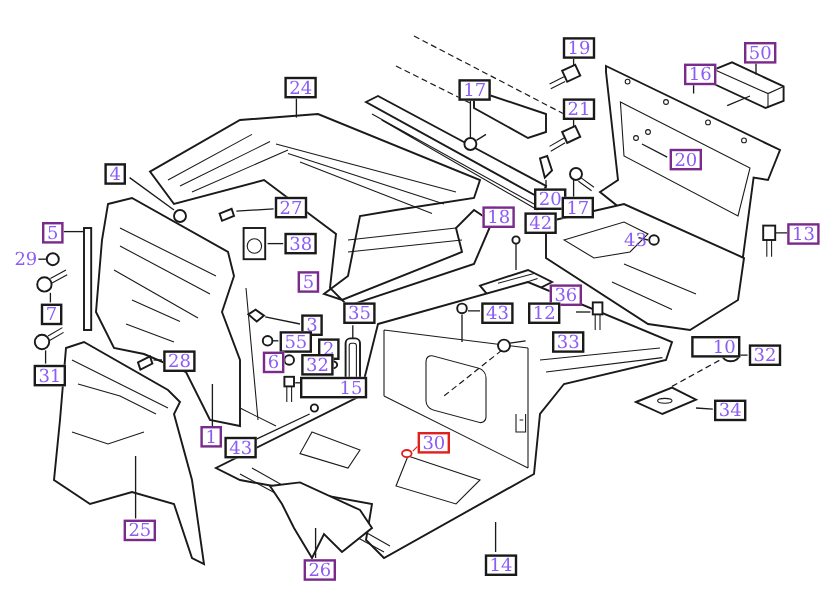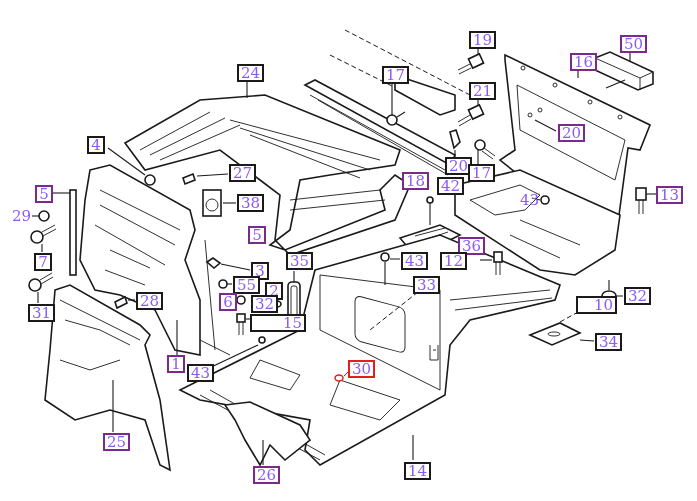--- a/index.html
+++ b/index.html
@@ -250,19 +250,19 @@
     <div class="callout purple" style="left: 558px; top: 124px;">20</div>
     <div class="callout" style="left: 445px; top: 157px;">20</div>
     <div class="callout" style="left: 468px; top: 164px;">17</div>
     <div class="callout purple" style="left: 402px; top: 172px;">18</div>
     <div class="callout" style="left: 437px; top: 177px;">42</div>
     <div class="callout purple" style="left: 656px; top: 186px;">13</div>
     <div class="callout plain" style="left: 520px; top: 193px;">43</div>
     <div class="callout purple" style="left: 458px; top: 237px;">36</div>
     <div class="callout" style="left: 401px; top: 252px;">43</div>
     <div class="callout" style="left: 440px; top: 252px;">12</div>
-    <div class="callout" style="left: 413px; top: 276px;">33</div>
-    <div class="callout" style="left: 576px; top: 296px; padding-left: 16px;">10</div>
+    <div class="callout" style="left: 460px; top: 276px;">33</div>
+    <div class="callout" style="left: 576px; top: 280px; padding-left: 16px;">10</div>
     <div class="callout" style="left: 624px; top: 287px;">32</div>
     <div class="callout" style="left: 595px; top: 333px;">34</div>
     <div class="callout red" style="left: 348px; top: 360px;">30</div>
     <div class="callout" style="left: 404px; top: 462px;">14</div>
   </div>
 
 </body></html>

